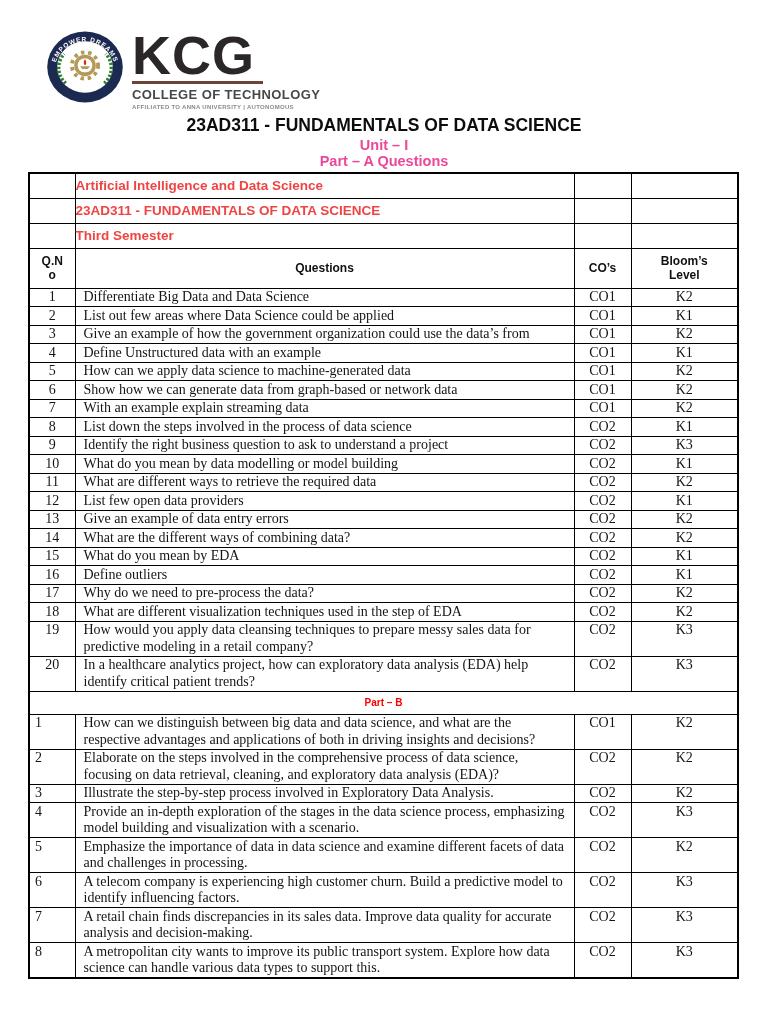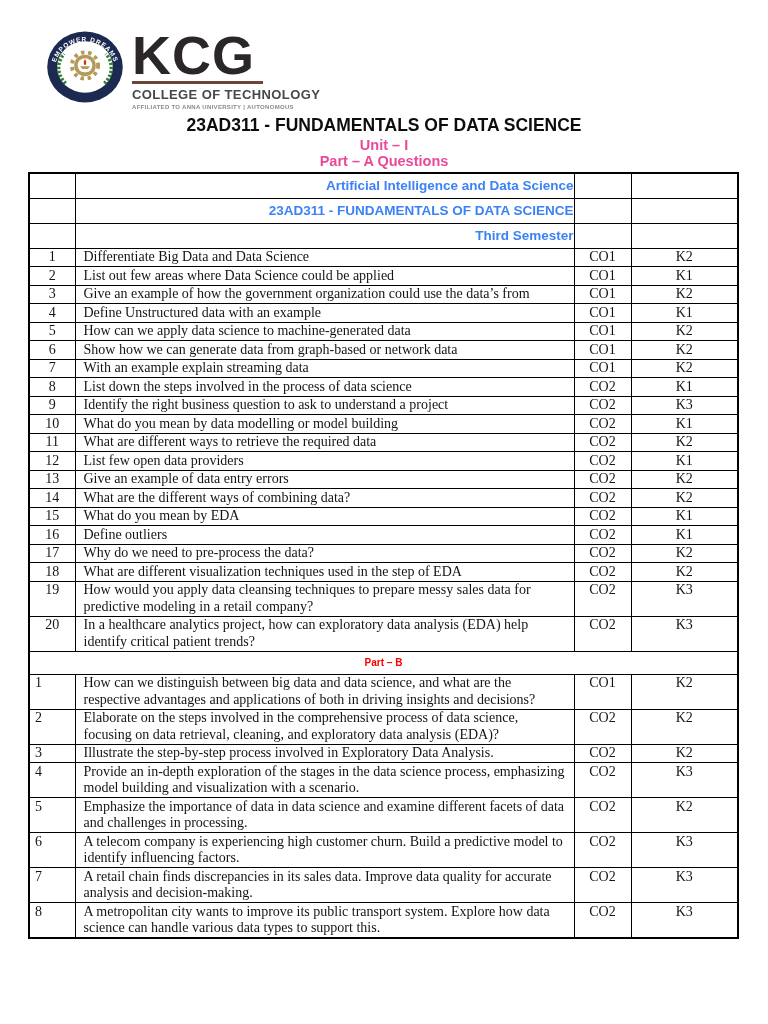--- a/index.html
+++ b/index.html
@@ -23,22 +23,22 @@
                font-weight:bold; font-size:14.5px; color:#ec4899; }
   .unit-heading { top:137px; }
   .parta-heading { top:153px; }
 
   
   table.qtable { position:absolute; top:172px; left:28px; width:709px;
                  border-collapse:collapse; table-layout:fixed; background:#fff;
                  border:2px solid #000; }
   .qtable td, .qtable th { border:1px solid #000; }
 
-  .meta td { height:25px; font-weight:bold; font-size:13.5px; text-align:right;
-             vertical-align:middle; font-family:"Liberation Sans", sans-serif; color:#3b82f6; }
+  .meta td { height:25px; font-weight:bold; font-size:13.5px; text-align:left;
+             vertical-align:middle; font-family:"Liberation Sans", sans-serif; color:#ef4444; }
   .colhead th { height:40px; font-size:12px; font-weight:bold; text-align:center;
                 vertical-align:middle; color:#111; padding:0 4px; }
   th.qno-h { padding:0 9px; word-break:break-all; line-height:14px; }
   .narrow { display:inline-block; max-width:62px; line-height:14px; }
 
   tbody.rows td { font-family:"Liberation Serif", serif; font-size:14px; line-height:16.5px;
                   vertical-align:top; color:#141414; padding:0.5px 2px; }
   tbody.rows td.q { padding-left:8px; padding-right:8px; text-align:left; }
   tbody.rows td.c { text-align:center; }
   tbody.rows td.qno-a { text-align:center; }
@@ -106,20 +106,26 @@
         <td>23AD311 - FUNDAMENTALS OF DATA SCIENCE</td>
         <td></td>
         <td></td>
       </tr>
       <tr class="meta">
         <td></td>
         <td>Third Semester</td>
         <td></td>
         <td></td>
       </tr>
+      <tr class="colhead">
+        <th class="qno-h">Q.No</th>
+        <th>Questions</th>
+        <th>CO’s</th>
+        <th><span class="narrow">Bloom’s Level</span></th>
+      </tr>
     </tbody>
     <tbody class="rows" id="parta-body">
         <tr>
           <td class="qno-a">1</td>
           <td class="q">Differentiate Big Data and Data Science</td>
           <td class="c">CO1</td>
           <td class="c">K2</td>
         </tr>
         <tr>
           <td class="qno-a">2</td>

